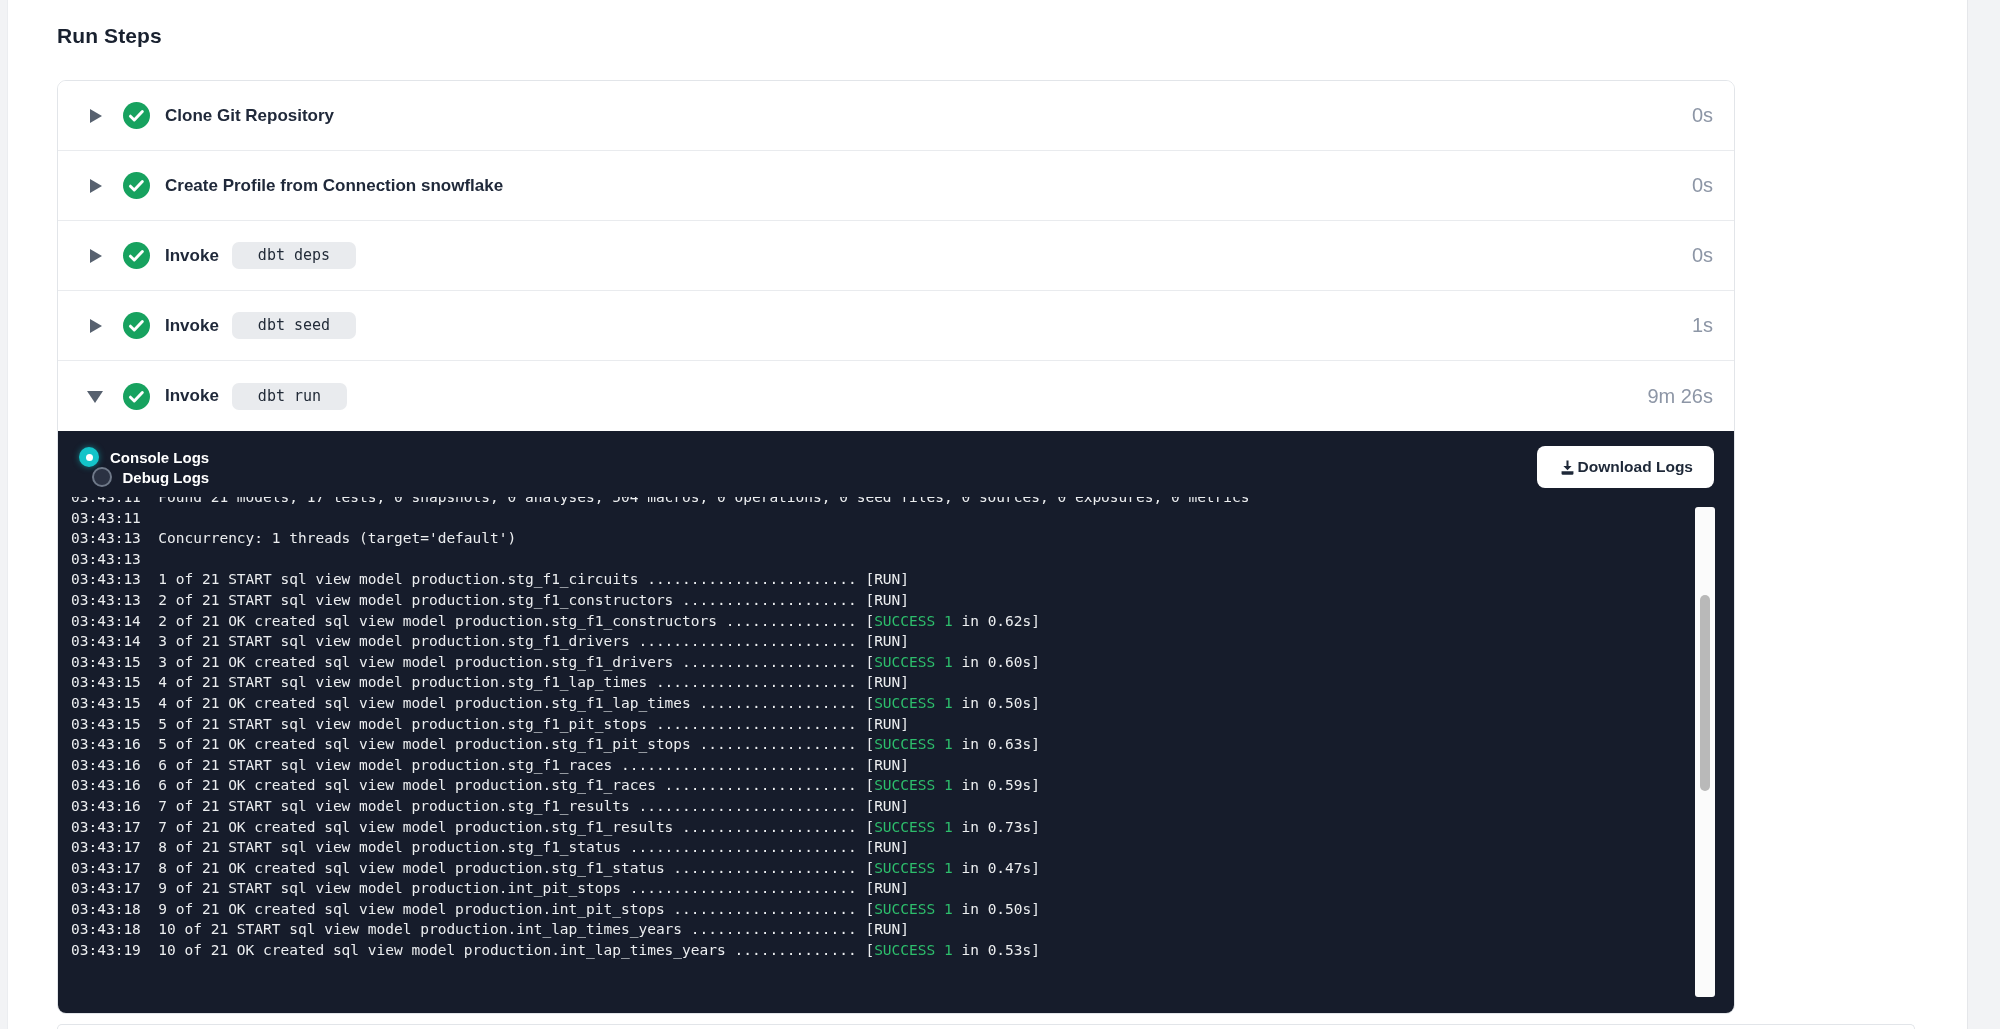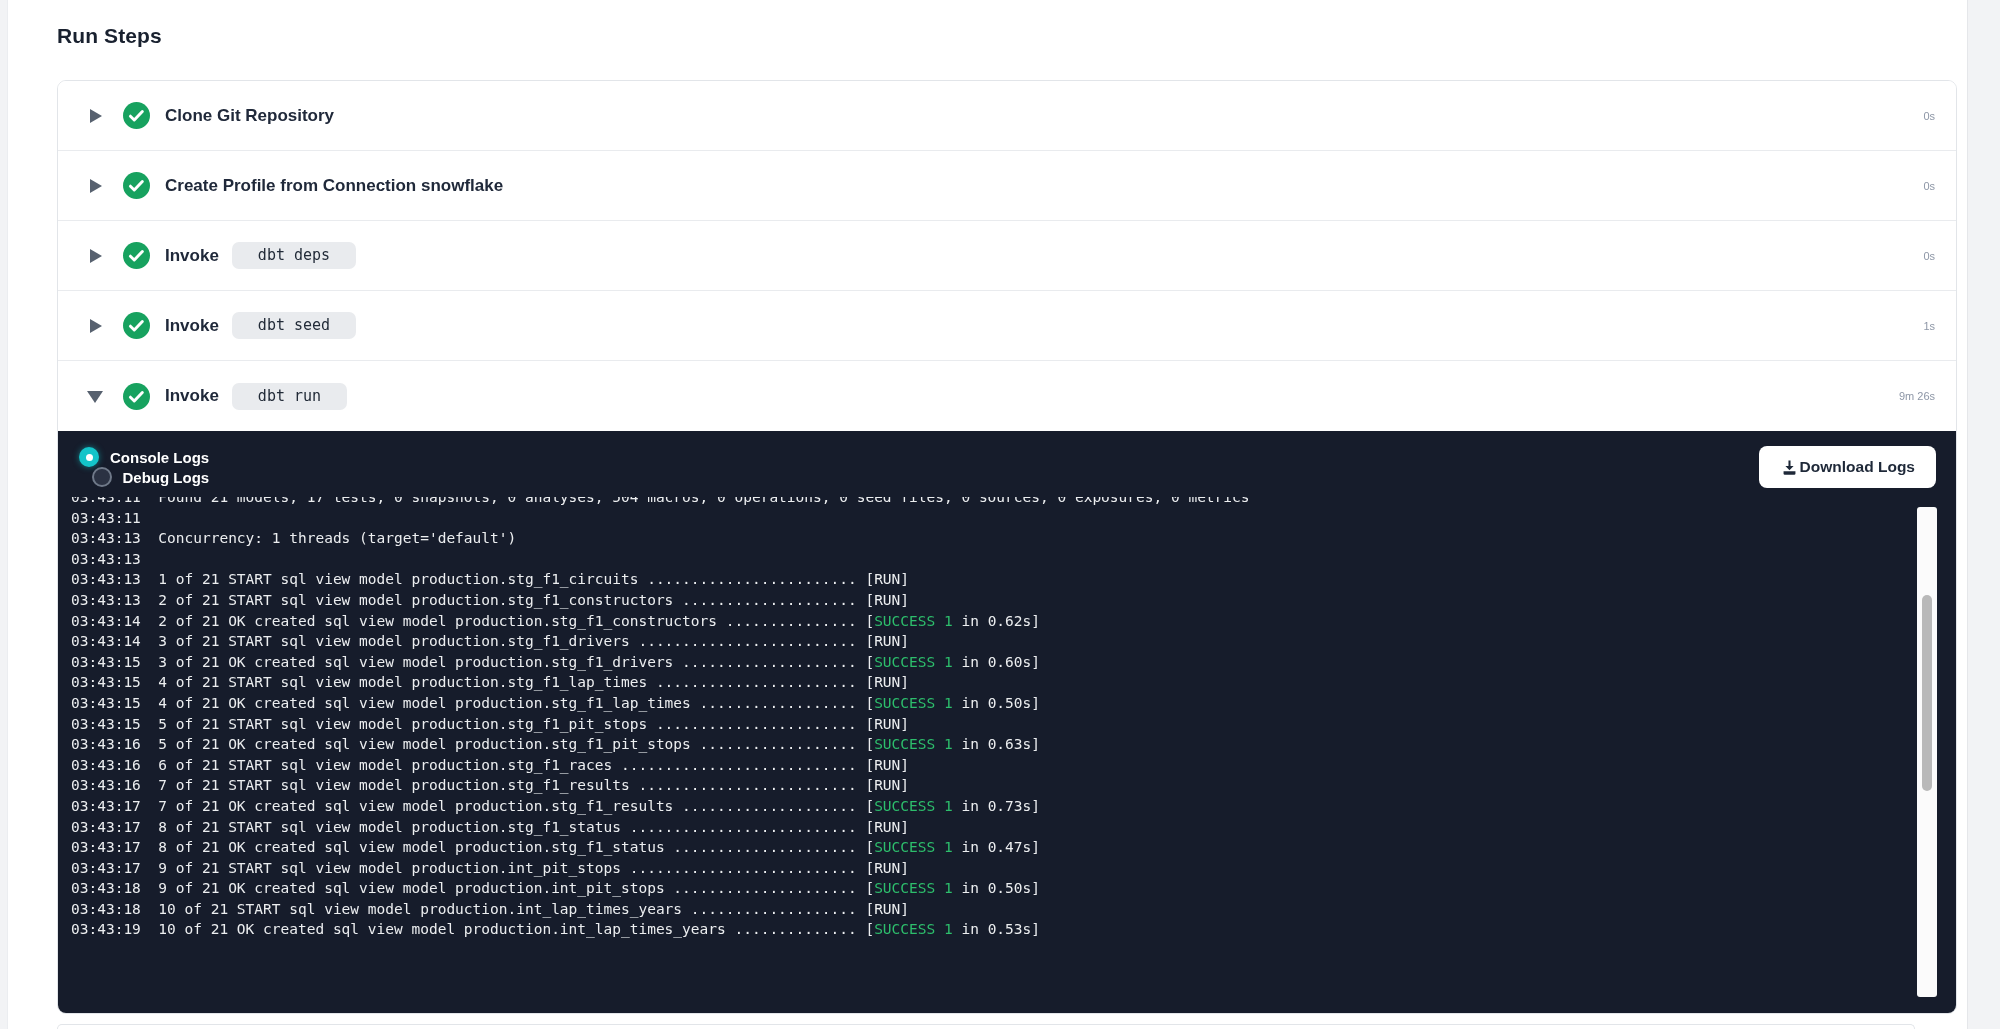--- a/index.html
+++ b/index.html
@@ -16,21 +16,21 @@
   .gutter{position:absolute; top:0; bottom:0; background:var(--gutter);}
   .gutter-left{left:0; width:8px; border-right:1px solid #ebedf0;}
   .gutter-right{right:0; width:33px; border-left:1px solid #e5e7ea;}
 
   .page-title{
     position:absolute; left:57px; top:24px;
     font-size:21px; font-weight:700; color:#19212f; letter-spacing:.1px;
   }
 
   .card{
-    position:absolute; left:57px; top:80px; width:1900px;
+    position:absolute; left:57px; top:80px; width:1678px;
     background:#fff; border:1px solid var(--card-border);
     border-radius:9px; overflow:hidden;
   }
   .step-row{
     height:70px; display:flex; align-items:center;
     border-bottom:1px solid var(--divider); background:#fff; cursor:pointer;
   }
   .step-row:last-of-type{border-bottom:none;}
   .caret{width:14px; height:14px; margin-left:31px; position:relative; flex:none;}
   .caret::before{content:""; position:absolute; left:1px; top:0;}
@@ -41,21 +41,21 @@
     top:2px; left:-2px;
     border-top:12px solid #57616f; border-left:8px solid transparent; border-right:8px solid transparent;
   }
   .status-icon{flex:none; margin-left:20px; width:27px; height:27px; display:block;}
   .step-label{margin-left:15px; font-size:17px; font-weight:700; color:#20293a;}
   .cmd-badge{
     margin-left:13px; font-family:"DejaVu Sans Mono", monospace;
     font-size:15px; color:#222b38; background:var(--badge-bg);
     padding:6px 26px; border-radius:7px; line-height:1;
   }
-  .duration{margin-left:auto; padding-right:21px; font-size:11px; color:var(--muted);}
+  .duration{margin-left:auto; padding-right:21px; font-size:20px; color:var(--muted);}
 
   .console{
     position:relative; height:582px; background:var(--console-bg); overflow:hidden;
   }
   .console-header{
     display:flex; align-items:center; height:66px; padding:6px 20px 0 21px;
   }
   .log-option{display:flex; align-items:center; margin-right:37px; cursor:pointer;}
   .radio{width:20px; height:20px; border-radius:50%; flex:none; position:relative;}
   .radio.on{background:var(--teal); box-shadow:0 0 6px rgba(19,196,201,.55);}
@@ -189,20 +189,21 @@
         <div class="log-line"><span>03:43:13  1 of 21 START sql view model production.stg_f1_circuits ........................ [RUN]</span></div>
         <div class="log-line"><span>03:43:13  2 of 21 START sql view model production.stg_f1_constructors .................... [RUN]</span></div>
         <div class="log-line"><span>03:43:14  2 of 21 OK created sql view model production.stg_f1_constructors ............... [</span><span class="ok">SUCCESS 1</span><span> in 0.62s]</span></div>
         <div class="log-line"><span>03:43:14  3 of 21 START sql view model production.stg_f1_drivers ......................... [RUN]</span></div>
         <div class="log-line"><span>03:43:15  3 of 21 OK created sql view model production.stg_f1_drivers .................... [</span><span class="ok">SUCCESS 1</span><span> in 0.60s]</span></div>
         <div class="log-line"><span>03:43:15  4 of 21 START sql view model production.stg_f1_lap_times ....................... [RUN]</span></div>
         <div class="log-line"><span>03:43:15  4 of 21 OK created sql view model production.stg_f1_lap_times .................. [</span><span class="ok">SUCCESS 1</span><span> in 0.50s]</span></div>
         <div class="log-line"><span>03:43:15  5 of 21 START sql view model production.stg_f1_pit_stops ....................... [RUN]</span></div>
         <div class="log-line"><span>03:43:16  5 of 21 OK created sql view model production.stg_f1_pit_stops .................. [</span><span class="ok">SUCCESS 1</span><span> in 0.63s]</span></div>
         <div class="log-line"><span>03:43:16  6 of 21 START sql view model production.stg_f1_races ........................... [RUN]</span></div>
+        <div class="log-line"><span>03:43:16  6 of 21 OK created sql view model production.stg_f1_races ...................... [</span><span class="ok">SUCCESS 1</span><span> in 0.59s]</span></div>
         <div class="log-line"><span>03:43:16  7 of 21 START sql view model production.stg_f1_results ......................... [RUN]</span></div>
         <div class="log-line"><span>03:43:17  7 of 21 OK created sql view model production.stg_f1_results .................... [</span><span class="ok">SUCCESS 1</span><span> in 0.73s]</span></div>
         <div class="log-line"><span>03:43:17  8 of 21 START sql view model production.stg_f1_status .......................... [RUN]</span></div>
         <div class="log-line"><span>03:43:17  8 of 21 OK created sql view model production.stg_f1_status ..................... [</span><span class="ok">SUCCESS 1</span><span> in 0.47s]</span></div>
         <div class="log-line"><span>03:43:17  9 of 21 START sql view model production.int_pit_stops .......................... [RUN]</span></div>
         <div class="log-line"><span>03:43:18  9 of 21 OK created sql view model production.int_pit_stops ..................... [</span><span class="ok">SUCCESS 1</span><span> in 0.50s]</span></div>
         <div class="log-line"><span>03:43:18  10 of 21 START sql view model production.int_lap_times_years ................... [RUN]</span></div>
         <div class="log-line"><span>03:43:19  10 of 21 OK created sql view model production.int_lap_times_years .............. [</span><span class="ok">SUCCESS 1</span><span> in 0.53s]</span></div>
       </div>
 

